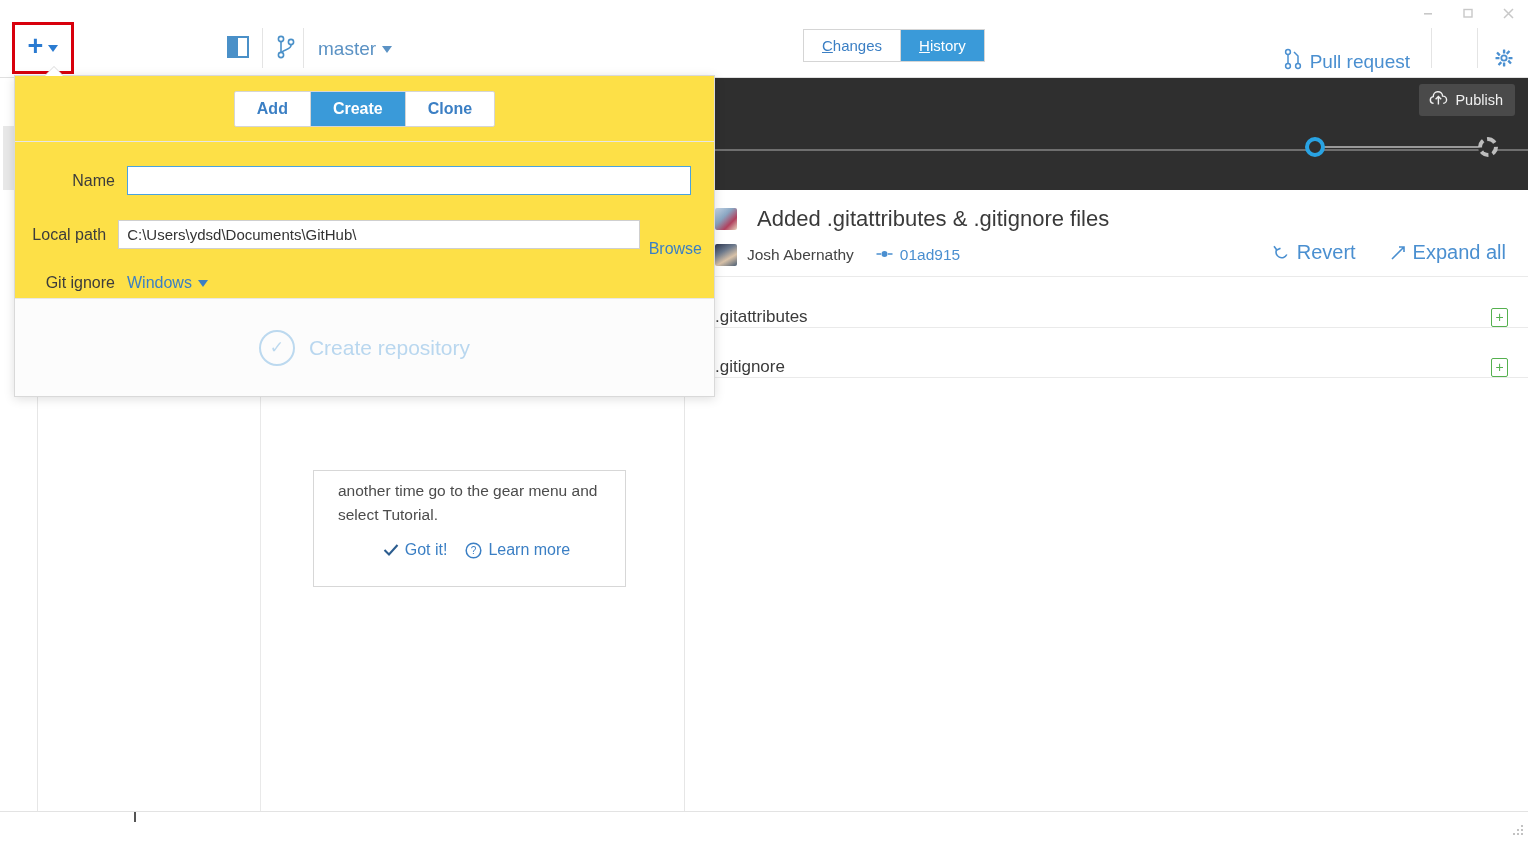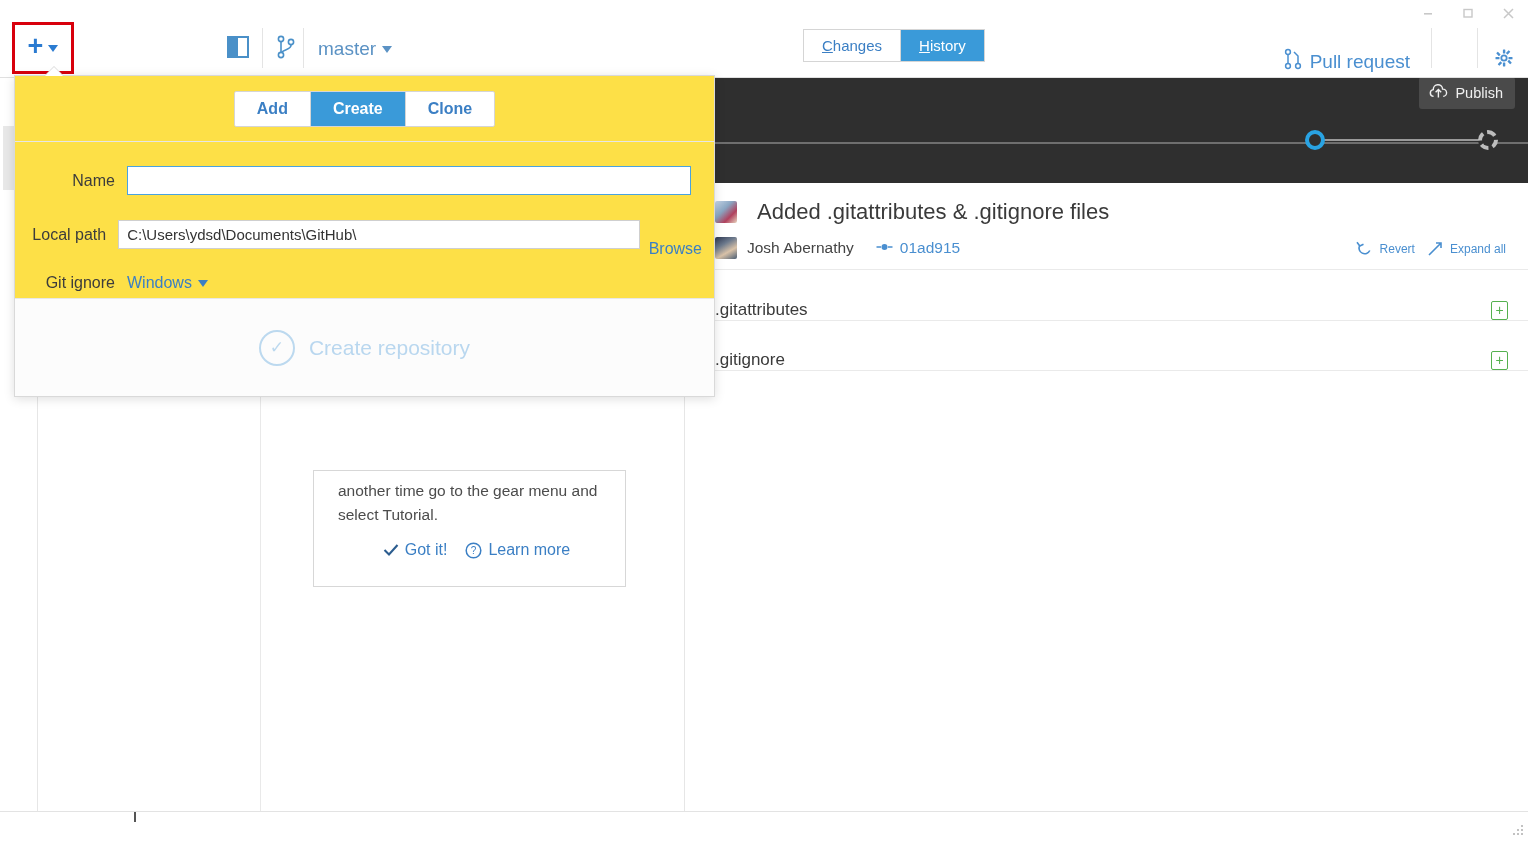--- a/index.html
+++ b/index.html
@@ -103,21 +103,21 @@
     padding: 8px 10px 10px 24px;
   }
   .tutorial-text { font-size: 15.5px; color: #4c4c4c; line-height: 24px; }
   .tutorial-actions {
     display: flex; align-items: center; justify-content: center; gap: 18px;
     margin-top: 14px; font-size: 16px; color: #3b7fc4;
   }
   .tutorial-actions span { display: inline-flex; align-items: center; gap: 6px; }
 
   
-  .right-panel { position: absolute; left: 685px; top: 61px; width: 843px; height: 733px; background: #fff; }
+  .right-panel { position: absolute; left: 685px; top: 68px; width: 843px; height: 733px; background: #fff; }
   .dark-header { position: relative; width: 843px; height: 122px; background: #2f2f2f; }
   .publish-btn {
     position: absolute; right: 13px; top: 16px;
     background: #4a4a4a; color: #f0f0f0; font-size: 14.5px;
     padding: 7px 12px 7px 10px; border-radius: 3px;
     display: flex; align-items: center; gap: 7px;
   }
   .timeline { position: absolute; left: 0; right: 0; top: 81px; height: 2px; background: #6f6f6f; }
   .tl-node {
     position: absolute; top: 69px; width: 20px; height: 20px; border-radius: 50%;
@@ -137,21 +137,21 @@
   .commit-meta {
     display: flex; align-items: center; margin-top: 12px; margin-left: 14px;
     font-size: 15.5px; color: #444;
   }
   .avatar { width: 22px; height: 22px; border-radius: 2px; flex: none; }
   .av1 { background: linear-gradient(135deg,#c9d9ea 0%,#8aa6c2 40%,#b0415e 70%,#e8d7c0 100%); }
   .av2 { background: linear-gradient(150deg,#2b3550 0%,#6d7a8d 35%,#d9c2a8 65%,#4a5d73 100%); }
   .sha-wrap { display: inline-flex; align-items: center; gap: 7px; color: #4a8fd0; margin-left: 22px; }
   .commit-actions {
     position: absolute; right: 22px; bottom: 12px;
-    display: flex; align-items: center; gap: 12px; color: #4a8fd0; font-size: 12px;
+    display: flex; align-items: center; gap: 34px; color: #4a8fd0; font-size: 20px;
   }
   .commit-actions span { display: inline-flex; align-items: center; gap: 7px; }
 
   .file-row {
     height: 51px; border-top: 1px solid #eaeaea;
     display: flex; align-items: flex-end; justify-content: space-between;
     padding: 0 20px 0 30px;
     font-size: 17px; color: #3a3a3a;
   }
   .file-row:last-of-type { border-bottom: 1px solid #eaeaea; }

